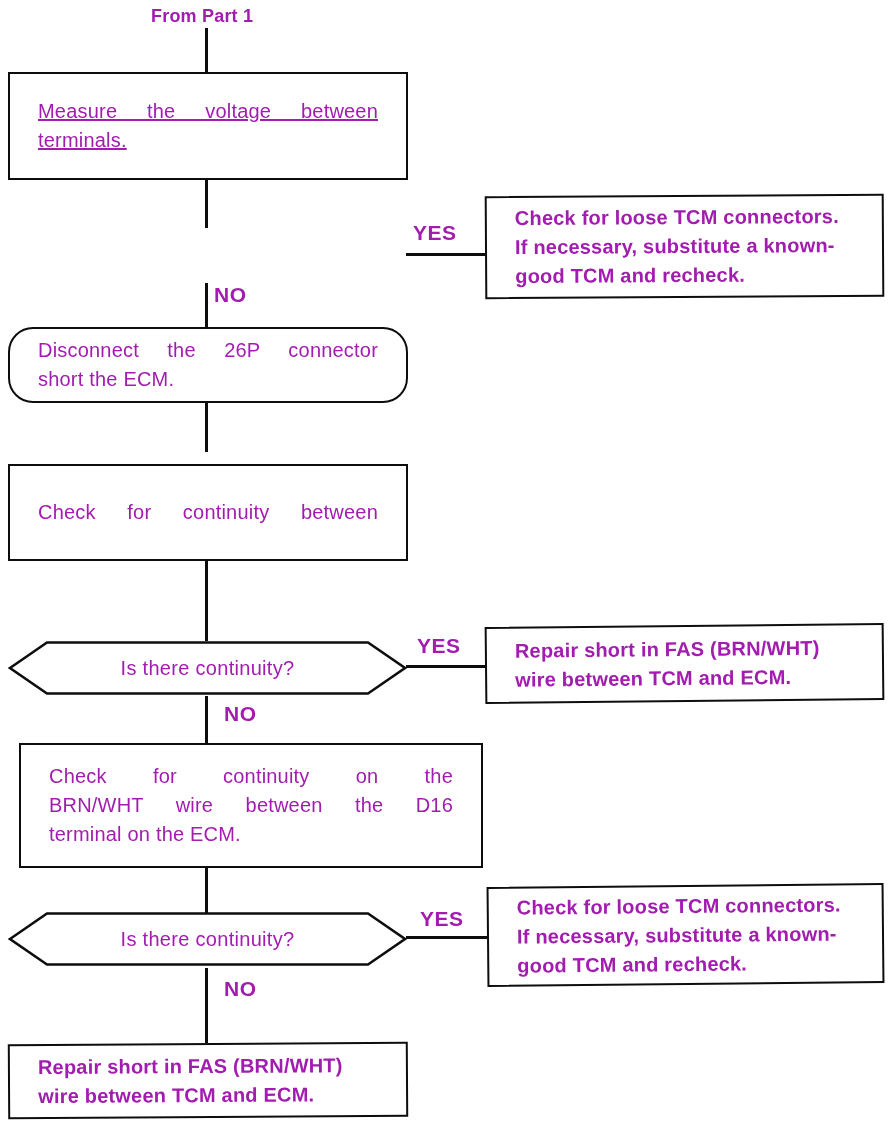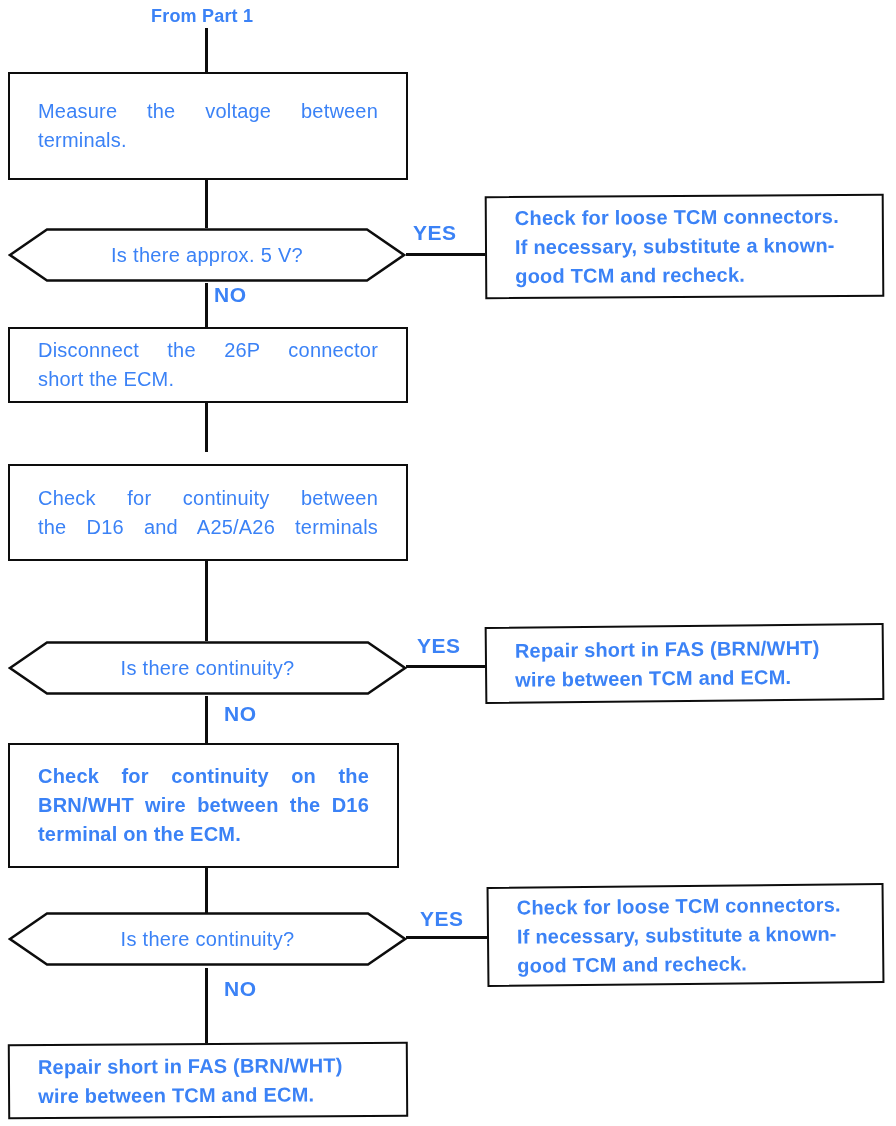--- a/index.html
+++ b/index.html
@@ -6,21 +6,21 @@
     margin: 0;
     padding: 0;
     background: #ffffff;
   }
   #page {
     position: relative;
     width: 896px;
     height: 1126px;
     background: #ffffff;
     font-family: "Liberation Sans", sans-serif;
-    color: #3b82f6;
+    color: #a21caf;
     overflow: hidden;
   }
   .start-label {
     position: absolute;
     font-size: 18px;
     font-weight: 700;
     letter-spacing: 0.2px;
     white-space: nowrap;
   }
   
@@ -85,65 +85,58 @@
   <div class="vline" style="left:205px; top:283px; width:3px; height:44px;"></div>
   <div class="vline" style="left:205px; top:402px; width:3px; height:50px;"></div>
   <div class="vline" style="left:205px; top:548px; width:3px; height:93px;"></div>
   <div class="vline" style="left:205px; top:696px; width:3px; height:47px;"></div>
   <div class="vline" style="left:205px; top:867px; width:3px; height:46px;"></div>
   <div class="vline" style="left:205px; top:968px; width:3px; height:76px;"></div>
   <div class="hline" style="left:406px; top:253px; width:80px; height:3px;"></div>
   <div class="hline" style="left:406px; top:665px; width:80px; height:3px;"></div>
   <div class="hline" style="left:406px; top:936px; width:82px; height:3px;"></div>
 
-  <div class="pbox" style="left:8px; top:72px; width:400px; height:108px;">
+  <div class="pbox" style="left:8px; top:72px; width:400px; height:108px;text-decoration:underline;">
     <div class="line stretch">Measure the voltage between</div>
     <div class="line">terminals.</div>
   </div>
 
-  <div class="hex" style="left:8px; top:227px; width:398px; height:56px;">
-    <svg width="398" height="56" viewBox="0 0 398 56">
-      <polygon points="2,28 39,2.5 359,2.5 396,28 359,53.5 39,53.5" fill="#ffffff" stroke="#0d0d0d" stroke-width="2.5"></polygon>
-    </svg>
-    <div class="hex-text">Is there approx. 5 V?</div>
-  </div>
   <div class="branch-label" style="left:413px; top:221px;">YES</div>
   <div class="branch-label" style="left:214px; top:283px;">NO</div>
 
   <div class="pbox bold tilt-a" style="left:485px; top:195px; width:399px; height:103px;">
     <div class="line">Check for loose TCM connectors.</div>
     <div class="line">If necessary, substitute a known-</div>
     <div class="line">good TCM and recheck.</div>
   </div>
 
-  <div class="pbox" style="left:8px; top:327px; width:400px; height:76px;">
+  <div class="pbox" style="left:8px; top:327px; width:400px; height:76px;border-radius:25px;">
     <div class="line stretch">Disconnect the 26P connector</div>
     <div class="line">short the ECM.</div>
   </div>
 
   <div class="pbox" style="left:8px; top:452px; width:400px; height:97px;margin-top:12px;">
     <div class="line stretch">Check for continuity between</div>
-    <div class="line stretch">the D16 and A25/A26 terminals</div>
   </div>
 
   <div class="hex" style="left:8px; top:640px; width:399px; height:56px;">
     <svg width="399" height="56" viewBox="0 0 399 56">
       <polygon points="2,28 39,2.5 360,2.5 397,28 360,53.5 39,53.5" fill="#ffffff" stroke="#0d0d0d" stroke-width="2.5"></polygon>
     </svg>
     <div class="hex-text">Is there continuity?</div>
   </div>
   <div class="branch-label" style="left:417px; top:634px;">YES</div>
   <div class="branch-label" style="left:224px; top:702px;">NO</div>
 
   <div class="pbox bold tilt-b" style="left:485px; top:625px; width:399px; height:77px;">
     <div class="line">Repair short in FAS (BRN/WHT)</div>
     <div class="line">wire between TCM and ECM.</div>
   </div>
 
-  <div class="pbox" style="left:8px; top:743px; width:391px; height:125px;font-weight:bold;">
+  <div class="pbox" style="left:19px; top:743px; width:464px; height:125px;">
     <div class="line stretch">Check for continuity on the</div>
     <div class="line stretch">BRN/WHT wire between the D16</div>
     <div class="line">terminal on the ECM.</div>
   </div>
 
   <div class="hex" style="left:8px; top:911px; width:399px; height:56px;">
     <svg width="399" height="56" viewBox="0 0 399 56">
       <polygon points="2,28 39,2.5 360,2.5 397,28 360,53.5 39,53.5" fill="#ffffff" stroke="#0d0d0d" stroke-width="2.5"></polygon>
     </svg>
     <div class="hex-text">Is there continuity?</div>

